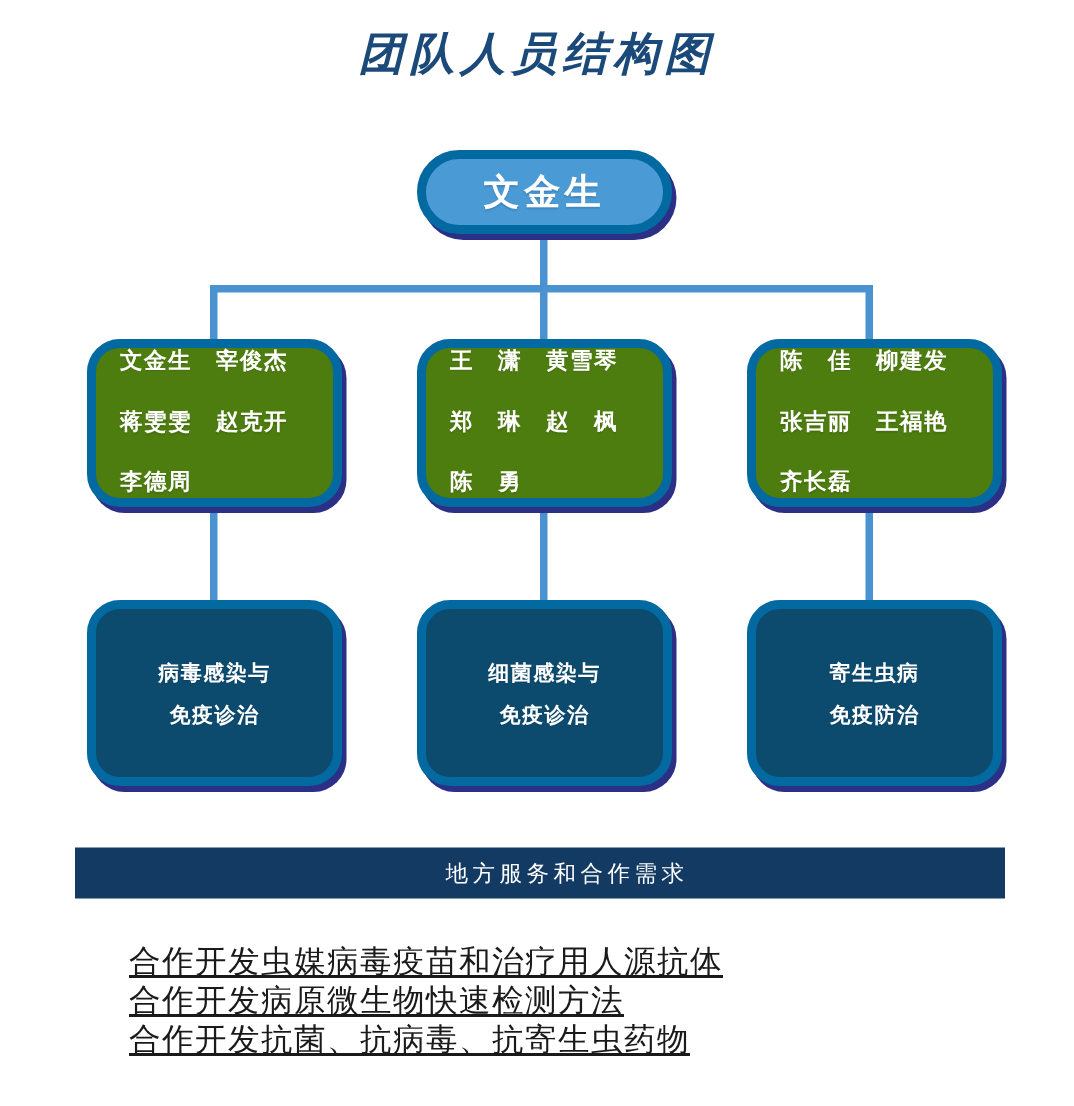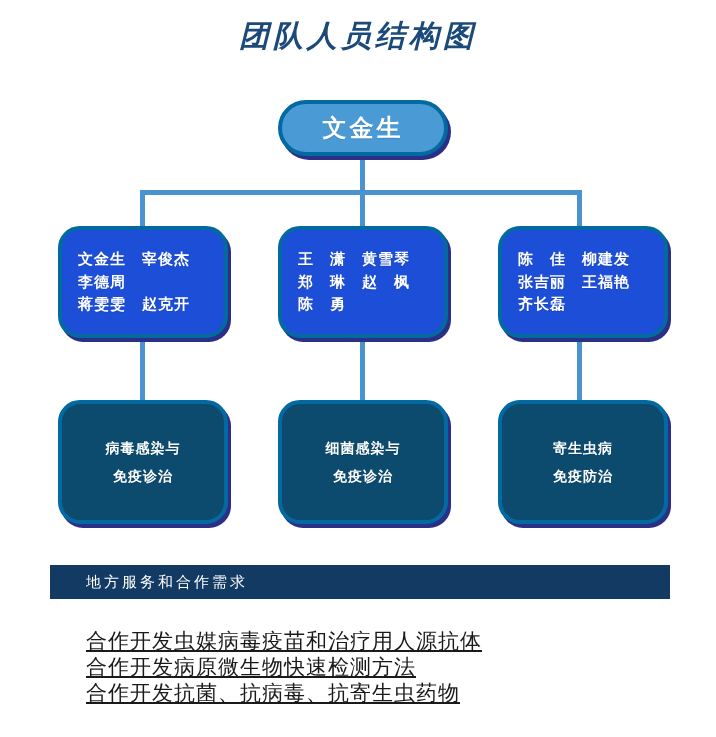--- a/index.html
+++ b/index.html
@@ -31,21 +31,21 @@
     font-weight: 700;
     letter-spacing: 4px;
     color: #1b4a7a;
     font-style: italic;
   }
 
   
   .node {
     position: absolute;
     border-radius: 22px;
-    border: 4px solid #0369a1;
+    border: 6px solid #0369a1;
     box-shadow: 3px 4px 0 0 #2b2f86;
     display: flex;
     flex-direction: column;
     justify-content: center;
     color: #ffffff;
     font-weight: 700;
   }
 
   .node-root {
     left: 278px;
@@ -57,23 +57,23 @@
     align-items: center;
     font-size: 24px;
     letter-spacing: 3px;
     text-shadow: 0 1px 1px rgba(0,0,0,0.12);
   }
 
   .node-green {
     top: 226px;
     width: 170px;
     height: 112px;
-    background: #1d4ed8;
+    background: #4d7c0f;
     padding: 0 0 0 16px;
-    justify-content: center;
+    justify-content: space-between;
     gap: 4px;
   }
 
   .node-teal {
     top: 400px;
     width: 170px;
     height: 124px;
     background: #0c4a6e;
     align-items: center;
     justify-content: center;
@@ -128,20 +128,21 @@
     width: 620px;
     height: 34px;
     background: #123a63;
     display: flex;
     align-items: center;
     padding-left: 36px;
     color: #ffffff;
     font-size: 15px;
     letter-spacing: 3px;
     font-weight: 400;
+    justify-content: center;
   }
 
   
   .requirements {
     position: absolute;
     left: 86px;
     top: 628px;
     width: 560px;
     font-family: "Liberation Serif", "DejaVu Serif", serif;
     color: #1a1a1a;
@@ -167,22 +168,22 @@
   <div class="conn conn-v drop-t1"></div>
   <div class="conn conn-v drop-t2"></div>
   <div class="conn conn-v drop-t3"></div>
 
   <div class="node node-root">
     <span>文金生</span>
   </div>
 
   <div class="node node-green col-1">
     <div class="name-line">文金生　宰俊杰</div>
+    <div class="name-line">蒋雯雯　赵克开</div>
     <div class="name-line">李德周</div>
-    <div class="name-line">蒋雯雯　赵克开</div>
   </div>
 
   <div class="node node-green col-2">
     <div class="name-line">王　潇　黄雪琴</div>
     <div class="name-line">郑　琳　赵　枫</div>
     <div class="name-line">陈　勇</div>
   </div>
 
   <div class="node node-green col-3">
     <div class="name-line">陈　佳　柳建发</div>

